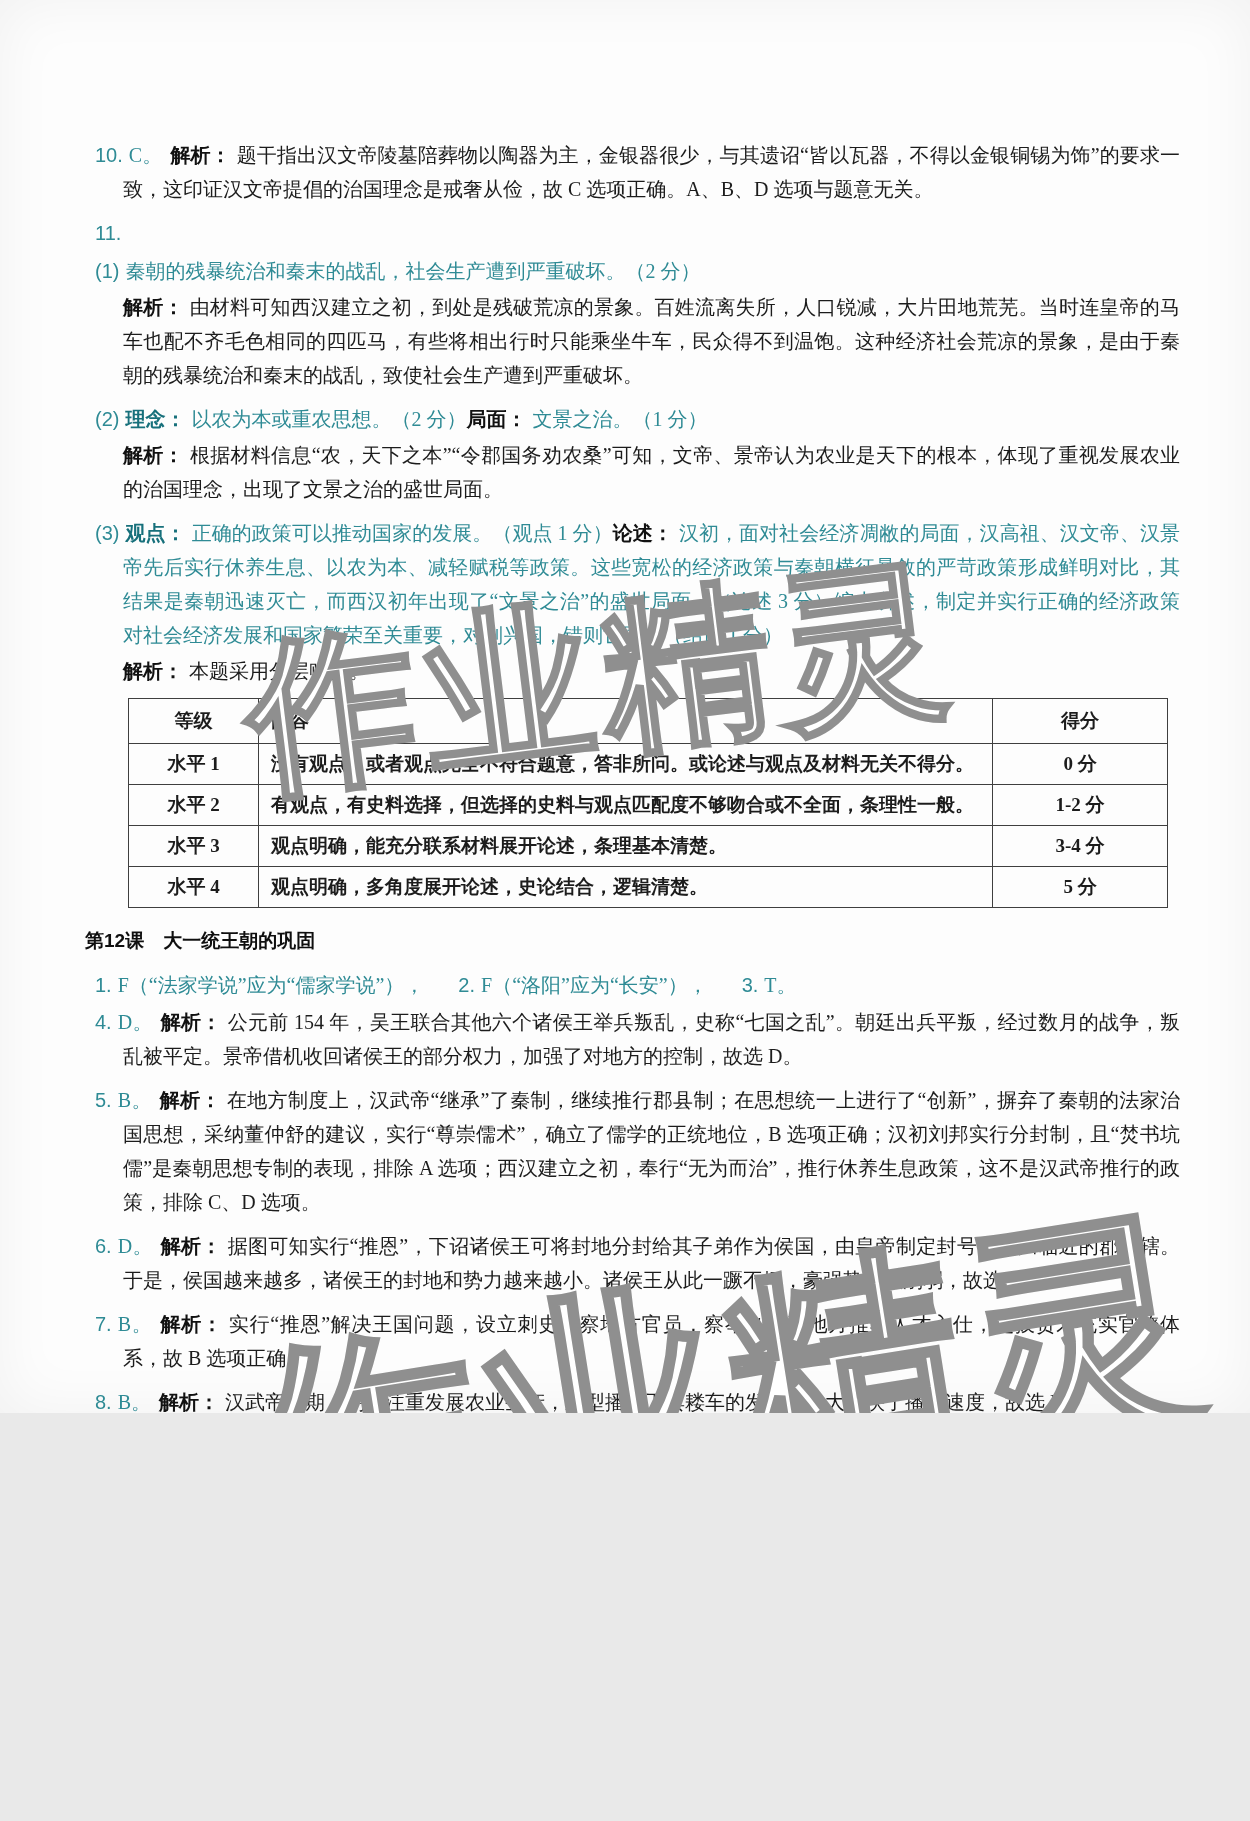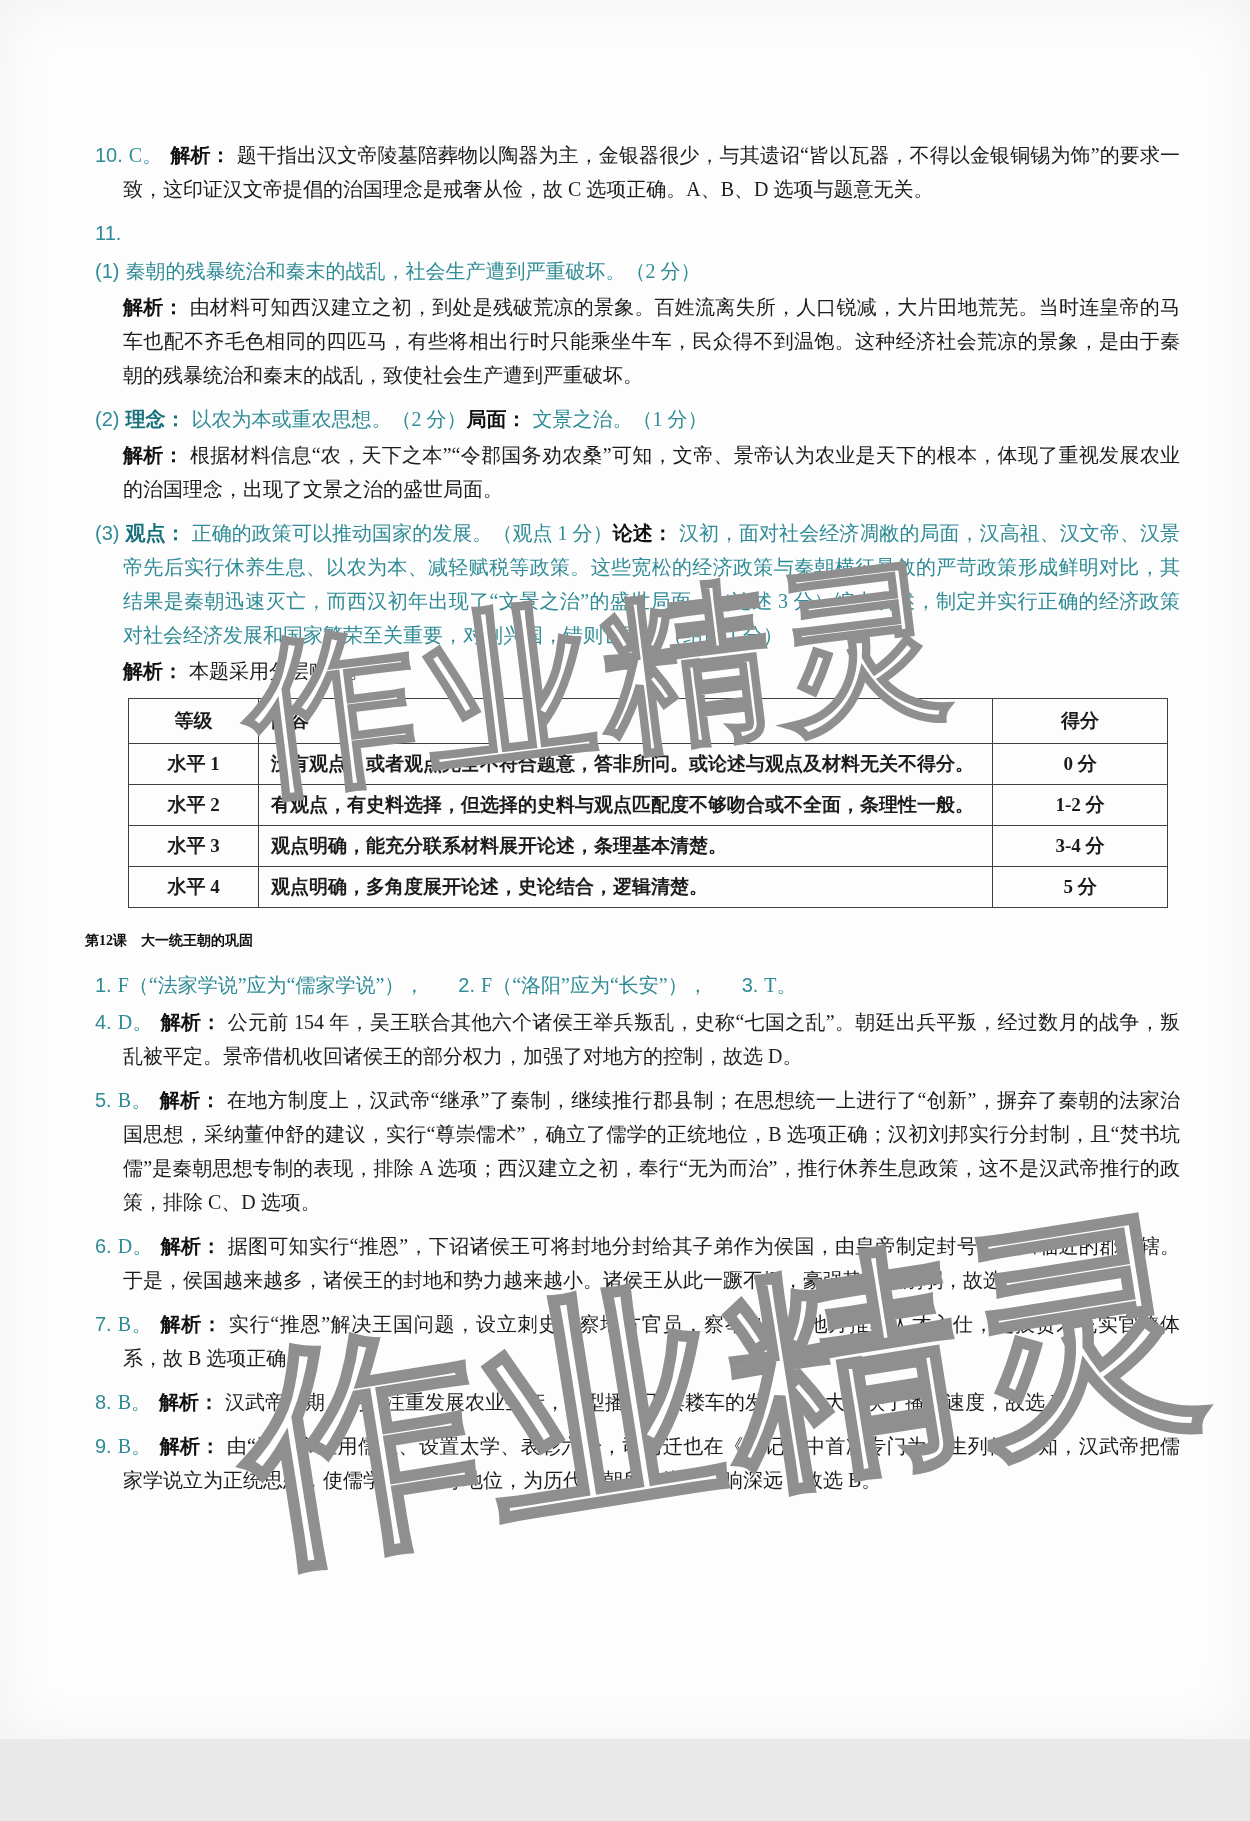--- a/index.html
+++ b/index.html
@@ -1,18 +1,18 @@
 <!DOCTYPE html>
 <html lang="zh"><head>
 <meta charset="utf-8">
 <style>
   html,body{margin:0;padding:0;background:#e9e9e9;}
   .page{
     position:relative;
-    width:1250px;height:1739px;
+    width:1250px;height:1413px;
     margin:0 auto;
     background:#fdfdfd;
     box-shadow:inset 0 0 60px rgba(0,0,0,0.05);
     overflow:hidden;
     font-family:"Liberation Serif","DejaVu Serif",serif;
     color:#1c1c1c;
     font-size:20px;
     line-height:34px;
   }
   .content{
@@ -45,23 +45,23 @@
   .rubric-table th,.rubric-table td{
     border:1.6px solid #3f3f3f;
     padding:5px 12px;
     font-weight:bold;
   }
   .rubric-table th{height:34px;}
   .col-level{width:105px;text-align:center;}
   .col-score{width:150px;text-align:center;}
   .col-content{text-align:left;}
   .lesson-title{
-    font-family:Liberation Serif, serif;
+    font-family:Liberation Sans, sans-serif;
     font-weight:bold;
-    font-size:14px;
+    font-size:19px;
     color:#0f0f0f;
     margin:16px 0 10px -10px;
   }
   .tf-line{margin-bottom:3px;}
   .tf-item{margin-right:34px;}
   .watermark{
     position:absolute;
     font-family:"Liberation Sans","DejaVu Sans",sans-serif;
     font-weight:bold;
     color:#ffffff;

